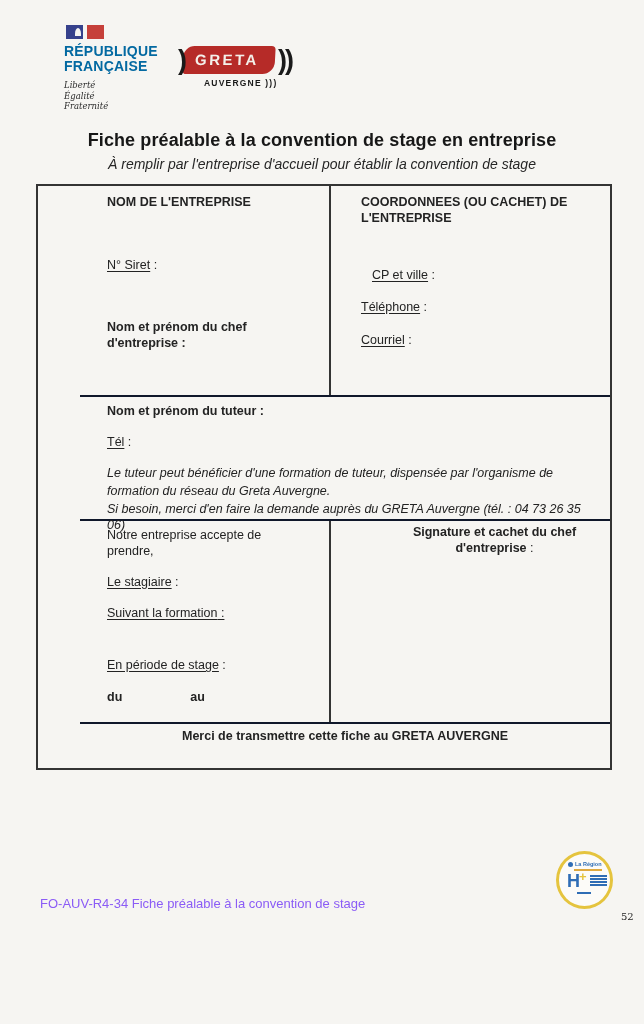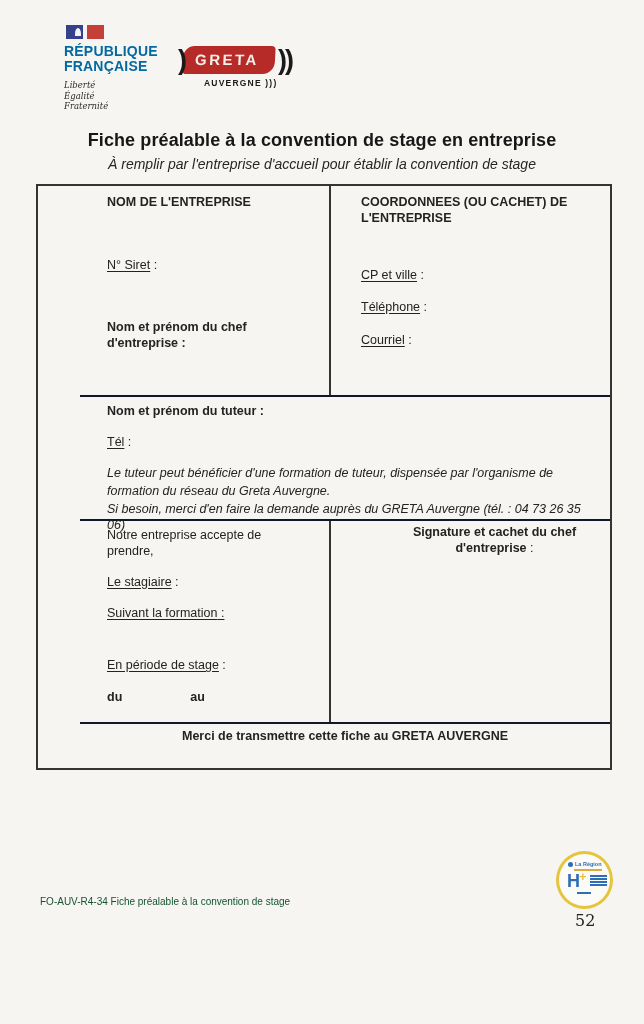--- a/index.html
+++ b/index.html
@@ -48,37 +48,37 @@
   .r3 { height:203px; }
   .r3 .c-left { padding:6px 8px 0 27px; }
   .r3 .c-right { padding:3px 8px 0 30px; text-align:center; }
   .r4 { min-height:46px; text-align:center; padding:4px 28px 7px; }
   .b { font-weight:bold; }
   .u { text-decoration:underline; text-underline-offset:2px; }
   .it { font-style:italic; }
   .mt-siret { margin-top:47px; }
   .mt-chef  { margin-top:45px; width:200px; }
   .mt-adr   { margin-top:13px; }
-  .mt-cp    { margin-top:40px; }
+  .mt-cp    { margin-top:40px;margin-left:11px; }
   .mt-tel   { margin-top:16px; }
   .mt-mail  { margin-top:17px; }
   .mt-teltut{ margin-top:15px; }
   .mt-note  { margin-top:13px; line-height:18.5px; }
   .mt-stag  { margin-top:14px; }
   .mt-form  { margin-top:15px; }
   .mt-per   { margin-top:36px; }
   .mt-duau  { margin-top:16px; }
   .au-gap   { margin-left:68px; }
   .sig-label{ padding-left:26px; }
   .send-line2 { margin-top:1px; }
   a.mail { color:#2d53a8; text-decoration:underline; text-underline-offset:2px; cursor:pointer; }
   
-  .footer-code { position:absolute; left:40px; top:896px; font-size:10px; color:#14532d; }
-  .page-num { position:absolute; left:575px; top:911px; font-family:"DejaVu Serif", serif;
-    font-size:16px; color:#242424; }
+  .footer-code { position:absolute; left:40px; top:896px; font-size:13px; color:#8b5cf6; }
+  .page-num { position:absolute; left:621px; top:911px; font-family:"DejaVu Serif", serif;
+    font-size:10px; color:#242424; }
   .badge { position:absolute; left:556px; top:851px; width:57px; height:58px;
     border-radius:50%; border:3px solid #e5c43e; background:#fcfbf8; }
   .badge-top { display:flex; align-items:center; gap:2px; margin:7px 0 0 9px; }
   .badge-dot { width:5px; height:5px; border-radius:50%; background:#2f6db5; flex:0 0 auto; }
   .badge-region { font-size:5.5px; font-weight:bold; color:#2f6db5; white-space:nowrap; }
   .badge-subline { width:28px; height:2px; background:#dfa93e; margin:2px 0 0 15px; }
   .badge-main { display:flex; margin:1px 0 0 8px; }
   .badge-h { font-size:18px; font-weight:bold; color:#2f6db5; line-height:1; }
   .badge-plus { font-size:13px; font-weight:bold; color:#e5c43e; line-height:1; margin:-2px 0 0 -1px; }
   .badge-lines { margin:3px 0 0 3px; }

